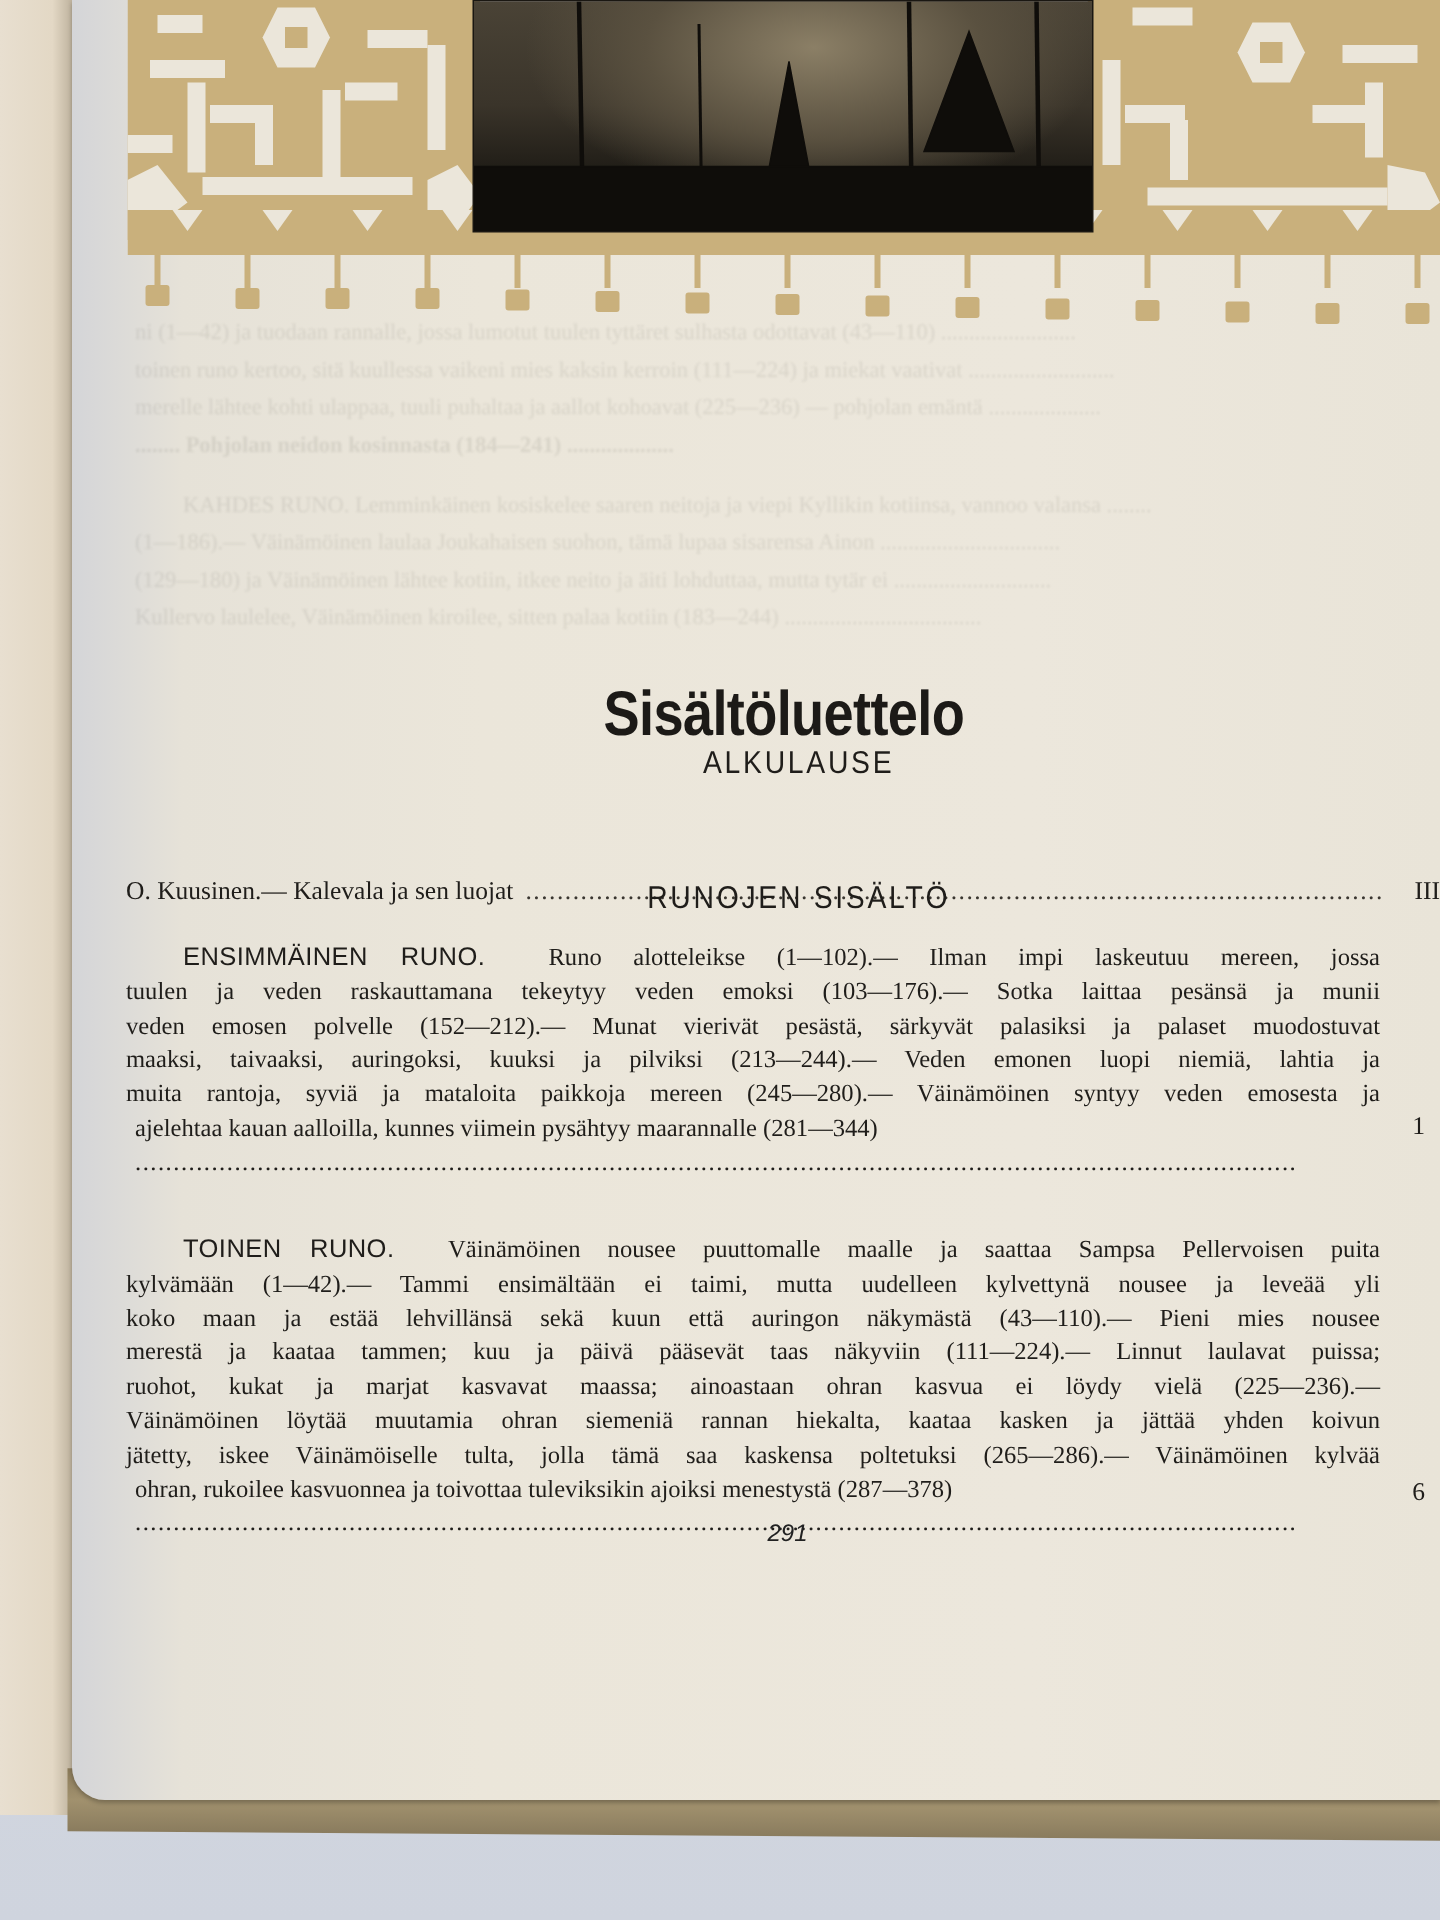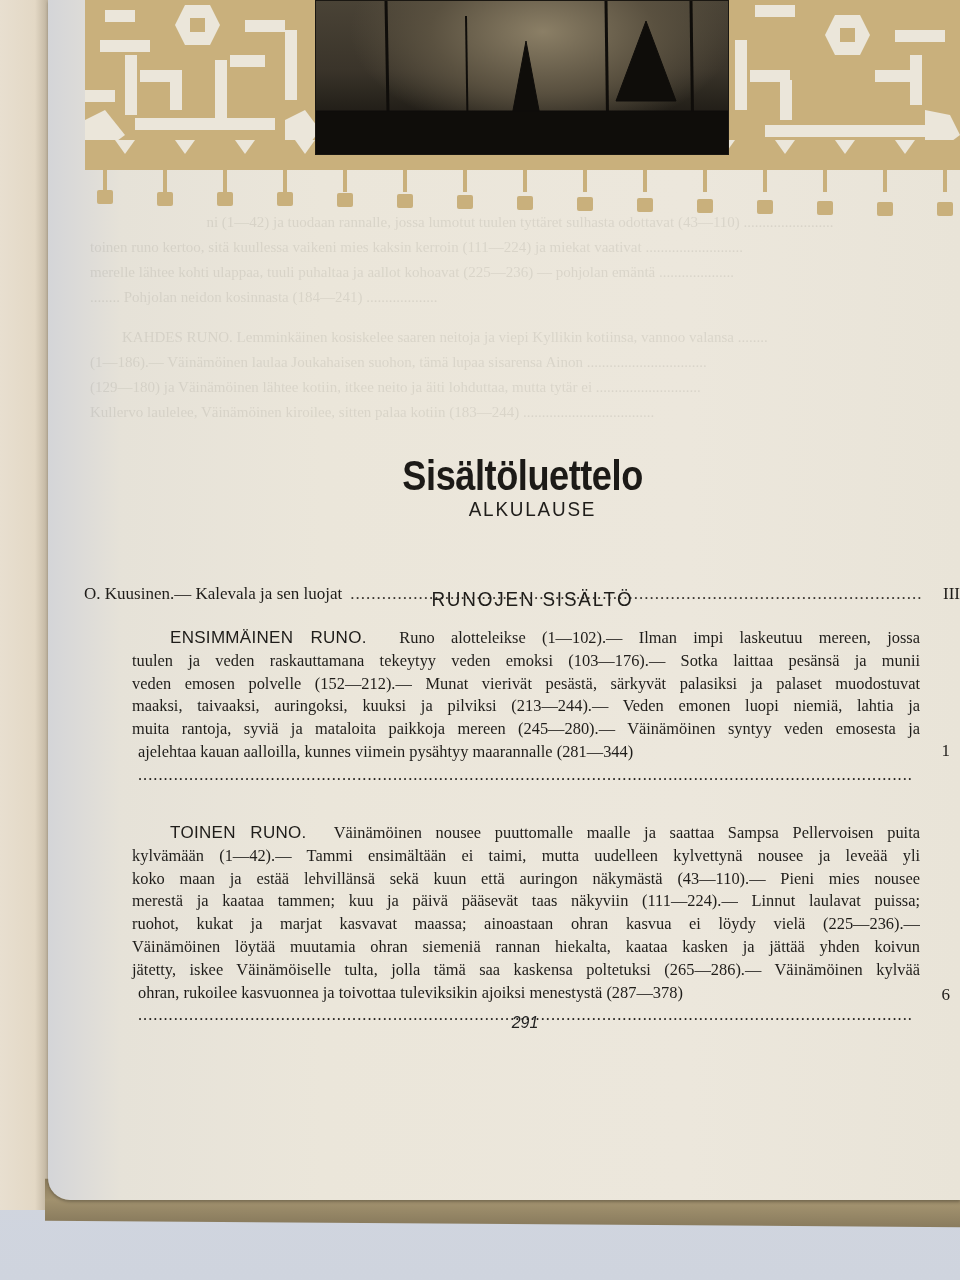--- a/index.html
+++ b/index.html
@@ -59,21 +59,21 @@
   }
   .toc-line .author { }
   .toc-line .dots {
     flex: 1; overflow: hidden; white-space: nowrap; margin: 0 8px; color: #3a3630; letter-spacing: 1px;
   }
   .toc-line .page-ref { width: 30px; text-align: right; }
   .runo {
     position: absolute; left: 84px; width: 836px;
     font-size: 16.4px; line-height: 22.8px; color: #1f1d1a; text-align: justify;
   }
-  .runo .line { display: block; white-space: nowrap; text-align-last: justify; margin-left: 48px; }
+  .runo .line { display: block; white-space: nowrap; text-align-last: justify; }
   .runo .line.last { display: flex; align-items: baseline; text-align-last: auto; flex-direction: column; }
   .runo .line.first { padding-left: 38px; }
   .runo .head { font-family: "Liberation Sans", sans-serif; font-size: 17px; letter-spacing: 0.3px; }
   .runo .dots { flex: 1; overflow: hidden; white-space: nowrap; margin: 0 6px; letter-spacing: 1px; }
   .folio {
     position: absolute; left: 0; top: 1014px; width: 1050px; text-align: center;
     font-style: italic; font-size: 16px; color: #222;
     font-family: "Liberation Sans", sans-serif;
   }
 </style>
@@ -185,24 +185,24 @@
       <line x1="150" y1="15" x2="152" y2="153" stroke-width="2"></line>
       <line x1="290" y1="0" x2="292" y2="153" stroke-width="3"></line>
       <line x1="375" y1="0" x2="377" y2="153" stroke-width="3"></line>
       <polygon points="210,40 195,120 225,120"></polygon>
       <polygon points="330,20 300,100 360,100"></polygon>
       <rect x="0" y="110" width="412" height="43"></rect>
     </g>
   </svg>
 </div>
 
-<div class="ghost" style="top:210px;text-align:center;">ni (1—42) ja tuodaan rannalle, jossa lumotut tuulen tyttäret sulhasta odottavat (43—110) ........................</div>
+<div class="ghost" style="top:210px;">ni (1—42) ja tuodaan rannalle, jossa lumotut tuulen tyttäret sulhasta odottavat (43—110) ........................</div>
 <div class="ghost" style="top:235px;">toinen runo kertoo, sitä kuullessa vaikeni mies kaksin kerroin (111—224) ja miekat vaativat ..........................</div>
 <div class="ghost" style="top:260px;">merelle lähtee kohti ulappaa, tuuli puhaltaa ja aallot kohoavat (225—236) — pohjolan emäntä ....................</div>
-<div class="ghost" style="top:285px;">                         ........ Pohjolan neidon kosinnasta (184—241) ...................</div>
+<div class="ghost" style="top:285px;font-weight:bold;">                         ........ Pohjolan neidon kosinnasta (184—241) ...................</div>
 <div class="ghost" style="top:325px;margin-left:32px;">KAHDES RUNO. Lemminkäinen kosiskelee saaren neitoja ja viepi Kyllikin kotiinsa, vannoo valansa ........</div>
 <div class="ghost" style="top:350px;">(1—186).— Väinämöinen laulaa Joukahaisen suohon, tämä lupaa sisarensa Ainon ................................</div>
 <div class="ghost" style="top:375px;">(129—180) ja Väinämöinen lähtee kotiin, itkee neito ja äiti lohduttaa, mutta tytär ei ............................</div>
 <div class="ghost" style="top:400px;">Kullervo laulelee, Väinämöinen kiroilee, sitten palaa kotiin (183—244) ...................................</div>
 
 <h1 class="title">Sisältöluettelo</h1>
 
 <h2 class="section-heading" style="top:497px; margin:0;">ALKULAUSE</h2>
 
 <div class="toc-line" style="top:552px;">

